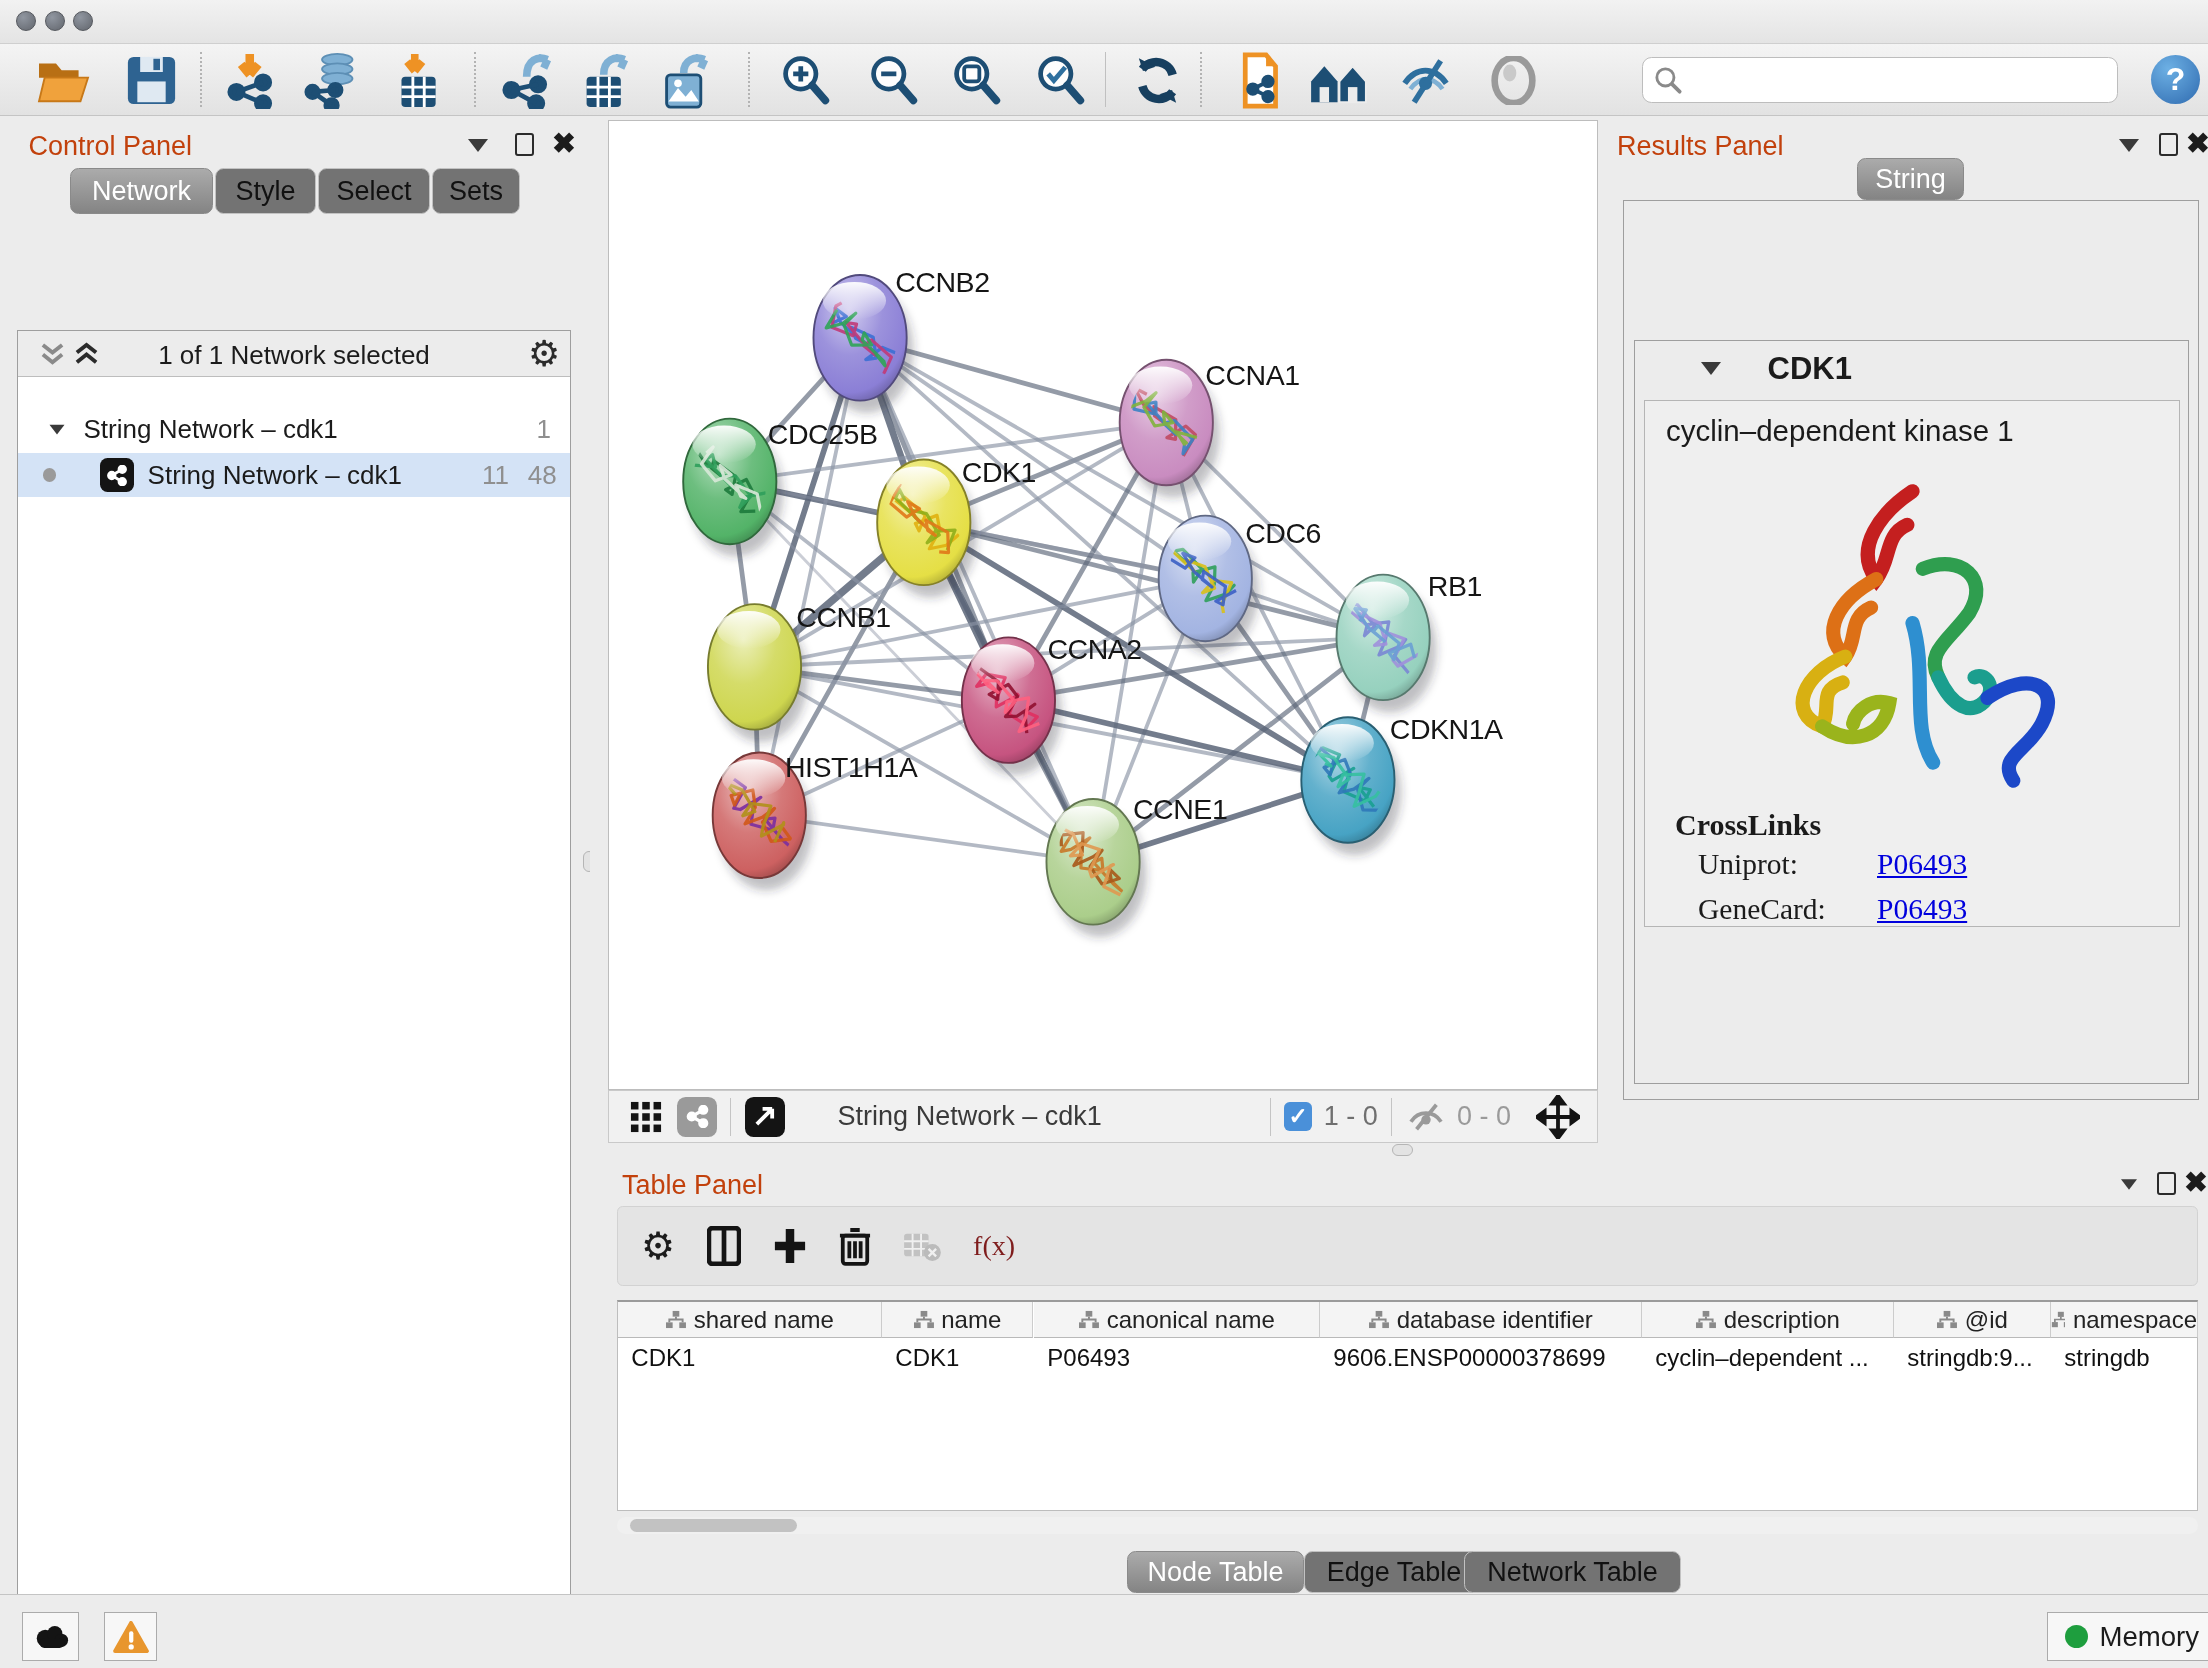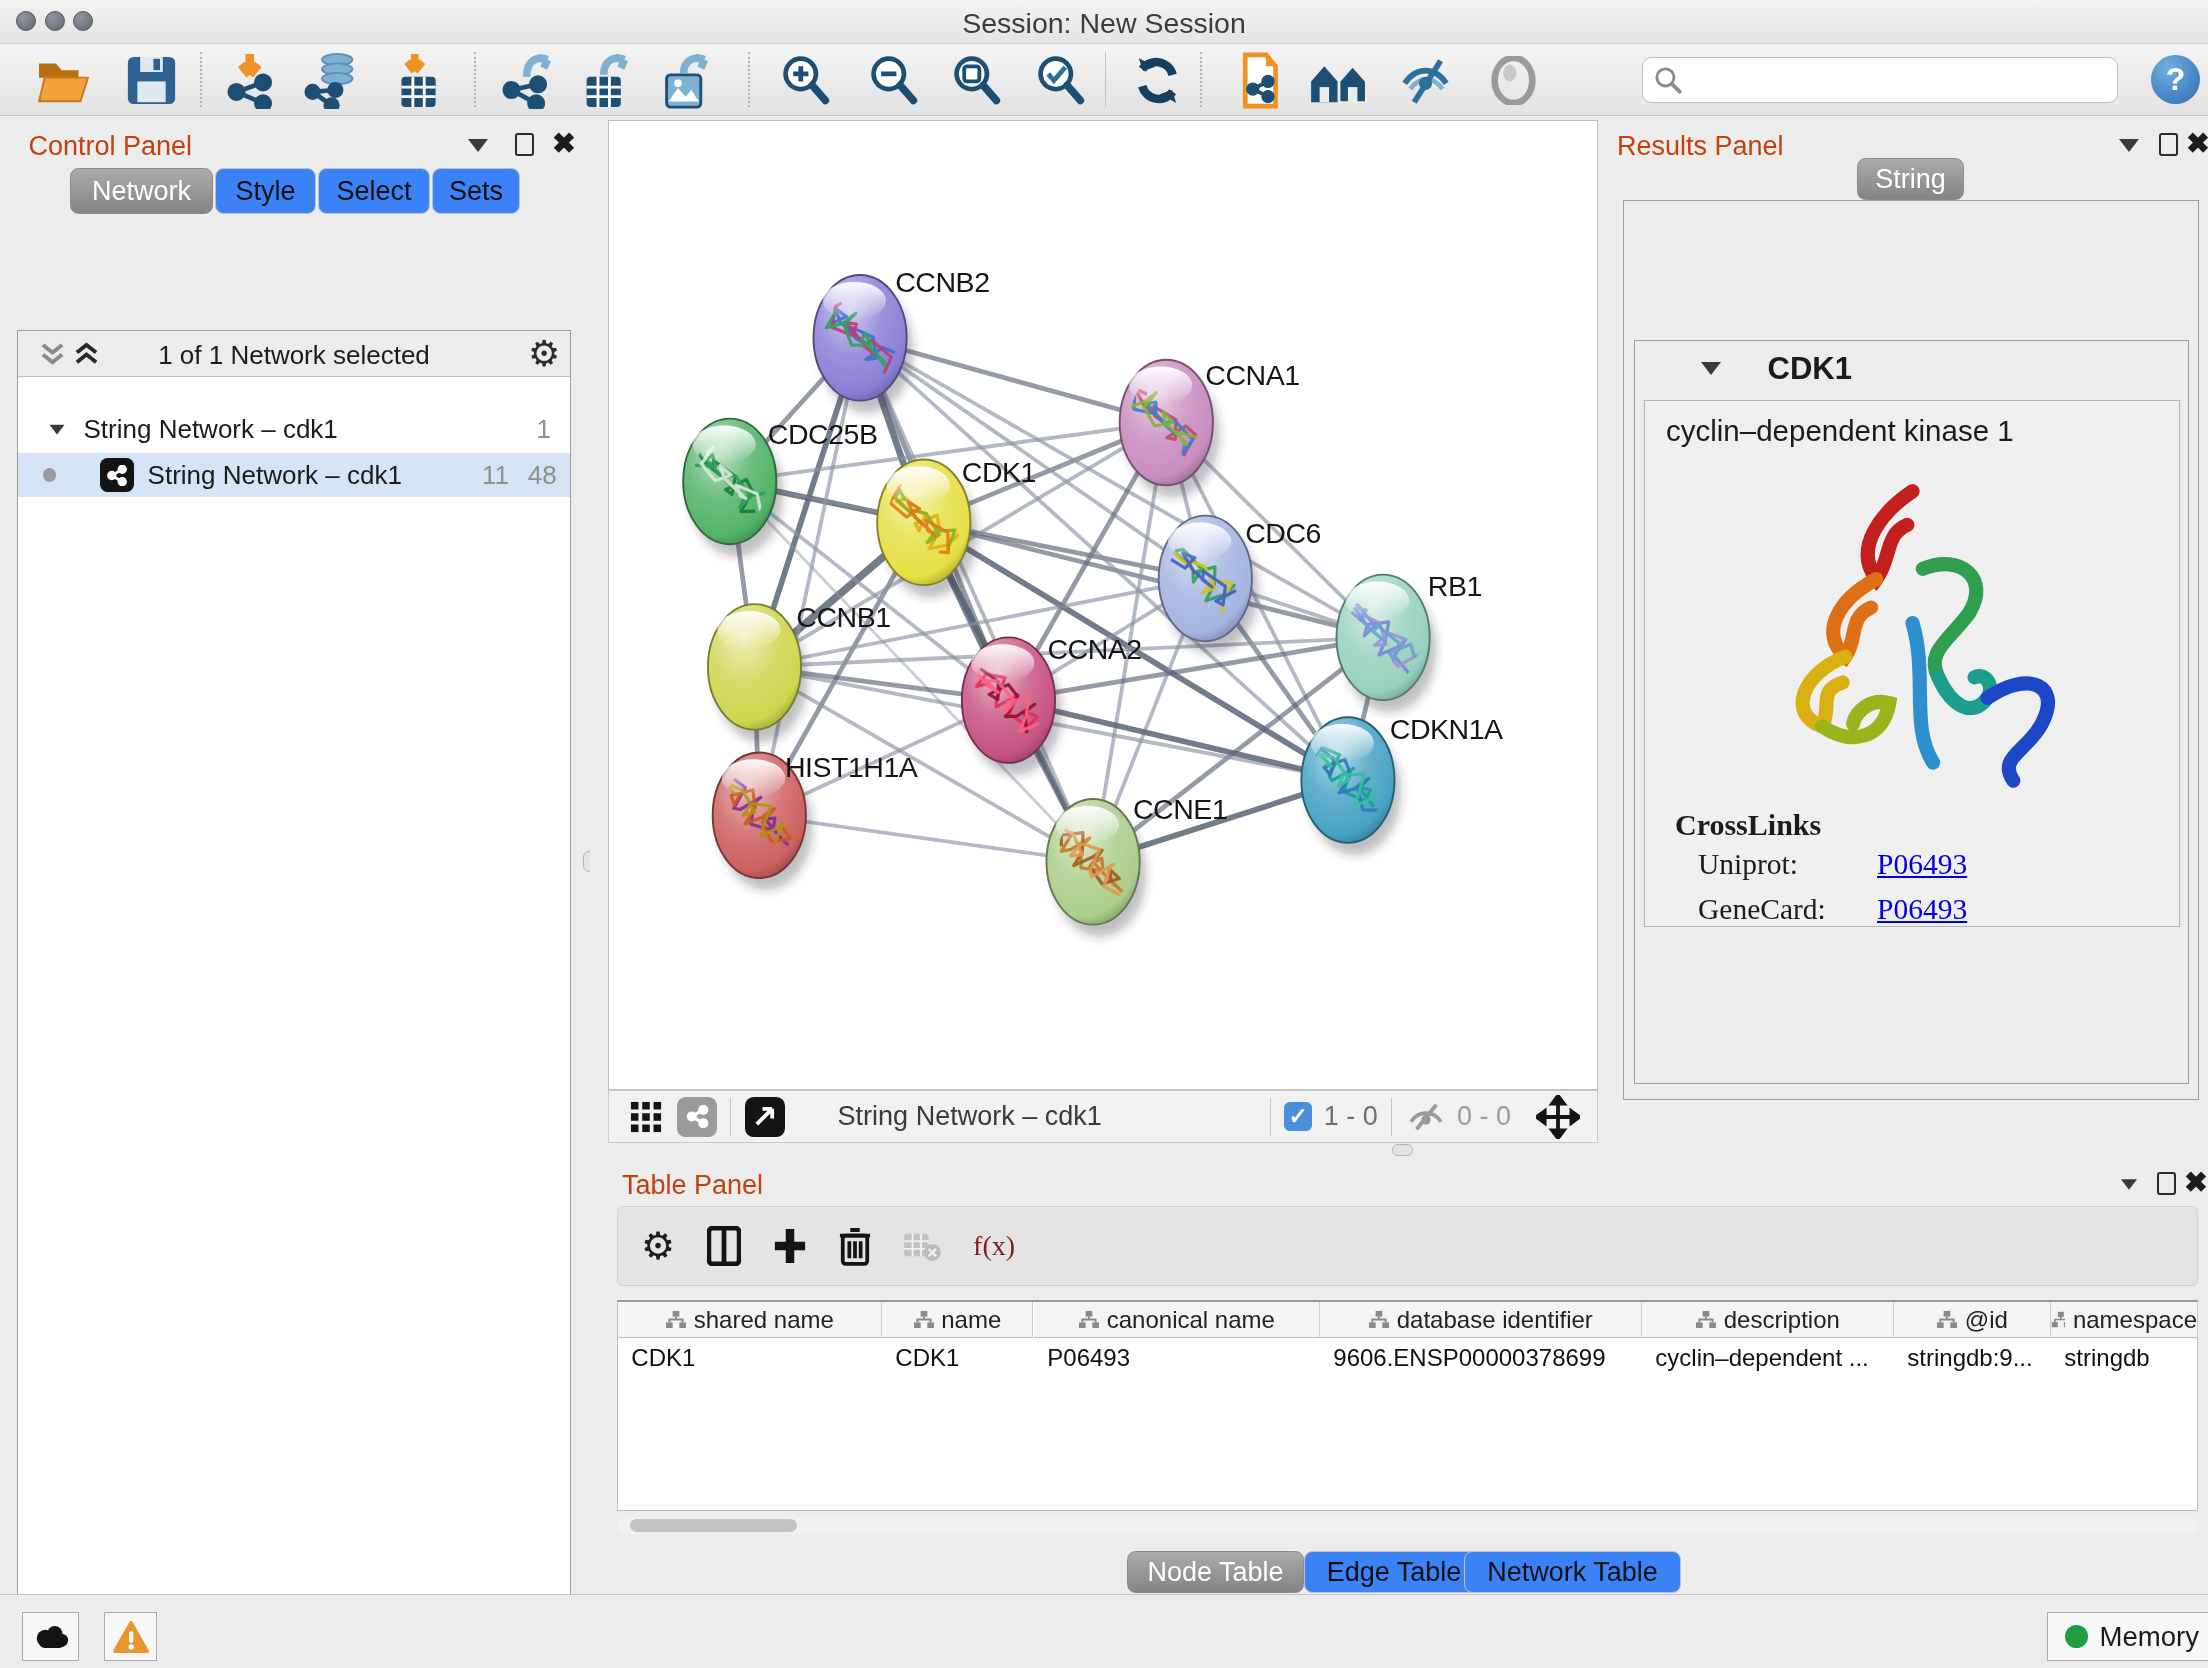--- a/index.html
+++ b/index.html
@@ -21,21 +21,21 @@
   #help-btn { position:absolute; left:2151px; top:11.4px; width:49px; height:49px; border-radius:50%;
     background:radial-gradient(circle at 35% 28%, #6db0e4, #2f6bb0); color:#ffffff; font-size:32px; font-weight:bold;
     display:flex; align-items:center; justify-content:center; }
 
   
   .panel-title { font-size:27px; color:#c2410c; }
   .tri { width:0; height:0; border-left:10.5px solid transparent; border-right:10.5px solid transparent; border-top:13.3px solid #3a3a3a; display:inline-block; }
   .sq { width:19px; height:23px; border:2.9px solid #2b2b2b; border-radius:2.9px; display:inline-block; }
   .xx { font-size:28.5px; font-weight:bold; color:#1c1c1c; }
 
-  .tab { position:absolute; height:46px; background:#3b82f6; border:1px solid #c2c2c2; border-radius:8.6px;
+  .tab { position:absolute; height:46px; background:#737373; border:1px solid #c2c2c2; border-radius:8.6px;
          display:flex; align-items:center; justify-content:center; font-size:27px; color:#111; cursor:pointer; }
   .tab.sel { background:linear-gradient(#ababab,#848484); color:#ffffff; border-color:#8a8a8a; }
 
   
   #control-panel { position:absolute; left:0; top:116px; width:590px; height:1478px; background:#ececec; }
   #cp-box { position:absolute; left:17px; top:214px; width:554px; height:1367px; background:#ffffff; border:1px solid #9e9e9e; }
   #cp-subheader { position:absolute; left:0; top:0; width:100%; height:46px; background:#ececec; border-bottom:1px solid #bdbdbd; font-size:26px; }
   .tree-row { position:absolute; left:0; width:100%; height:40px; font-size:26px; display:flex; align-items:center; }
   .tree-num { position:absolute; color:#8f8f8f; font-size:26px; }
   .share-badge { width:34px; height:34px; background:#141414; border-radius:7.6px; display:flex; align-items:center; justify-content:center; }
@@ -82,21 +82,20 @@
   svg { display:block; }
   text { font-family:"Liberation Sans", sans-serif; }
 </style>
 </head>
 <body>
 
 <div id="titlebar">
   <span class="traffic" style="left:16px"></span>
   <span class="traffic" style="left:45px"></span>
   <span class="traffic" style="left:73px"></span>
-  <div id="win-title">Session: New Session</div>
 </div>
 
 <div id="toolbar">
   <div class="tool" style="left:32px">
     <svg width="57" height="49" viewBox="0 0 60 52">
         <path d="M4 8 h18 l6 7 h18 v8 H4z" fill="#b86f14"></path>
         <path d="M10 23 h46 l-8 25 H4z" fill="#f0a23c" stroke="#c77818" stroke-width="2"></path>
       </svg>
   </div>
   <div class="tool" style="left:120px">

